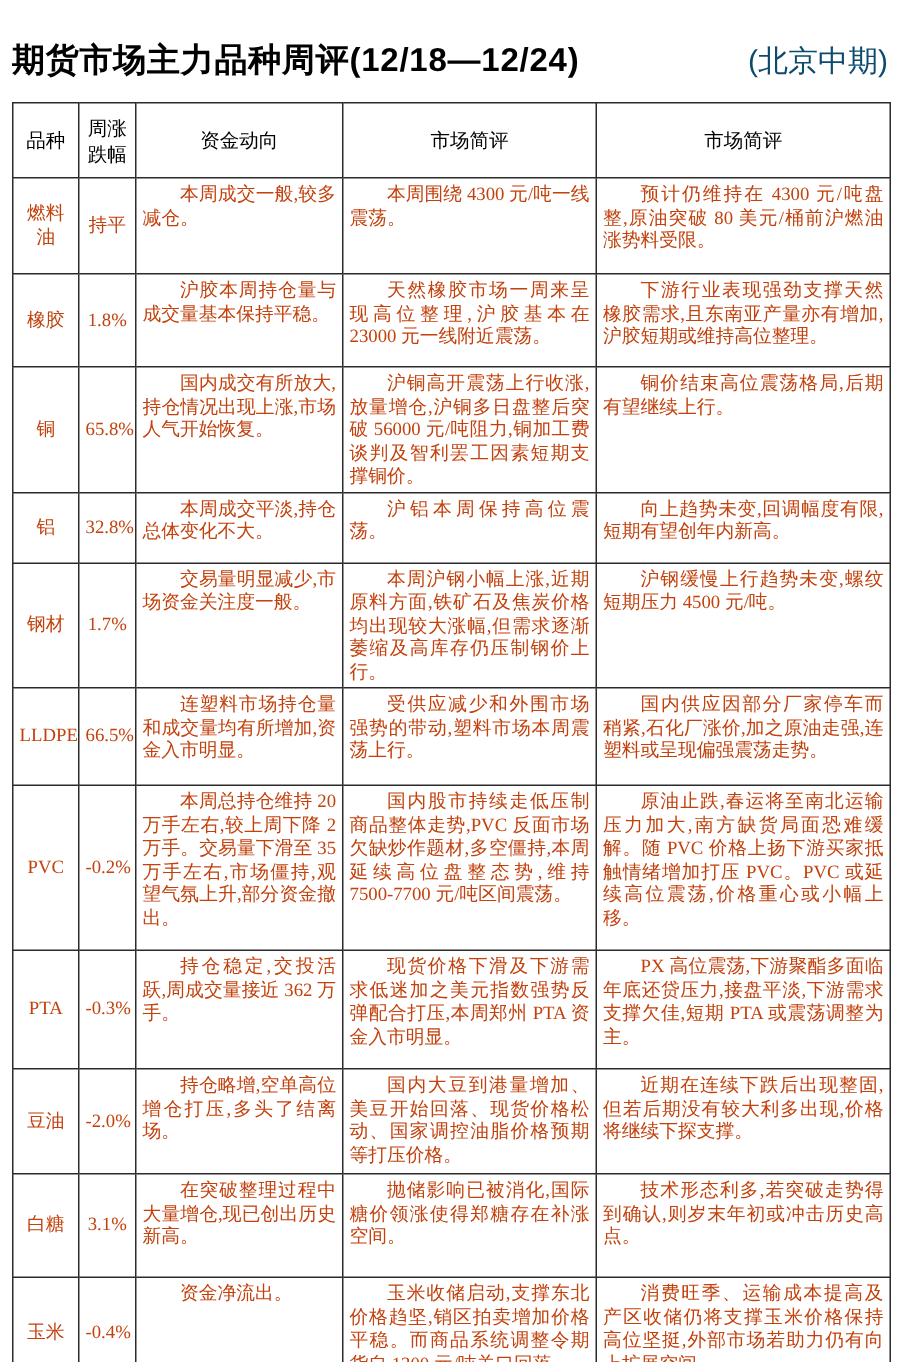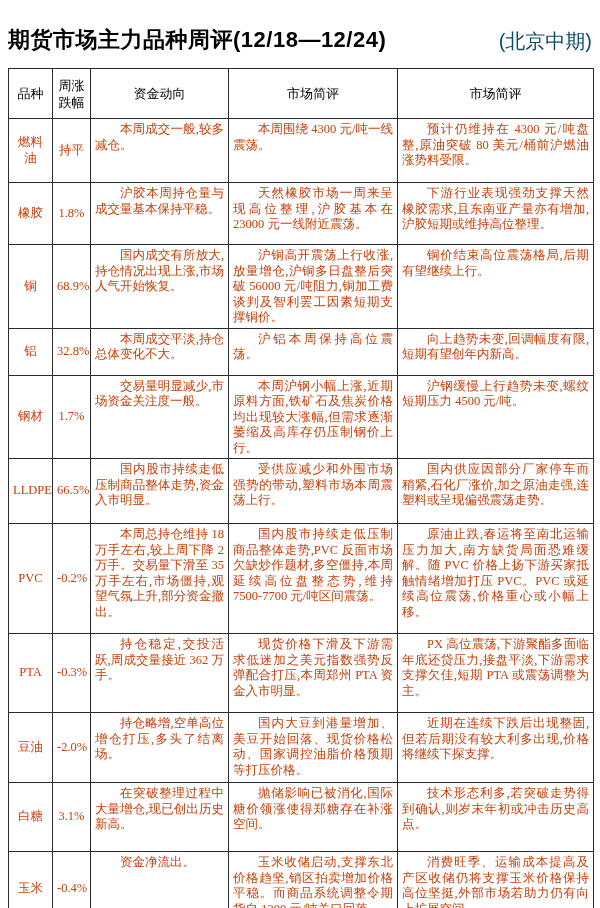--- a/index.html
+++ b/index.html
@@ -146,21 +146,21 @@
     </tr>
         <tr>
       <td class="cell-center">橡胶</td>
       <td class="cell-center">1.8%</td>
       <td class="cell-text">沪胶本周持仓量与成交量基本保持平稳。</td>
       <td class="cell-text">天然橡胶市场一周来呈现高位整理,沪胶基本在 23000 元一线附近震荡。</td>
       <td class="cell-text">下游行业表现强劲支撑天然橡胶需求,且东南亚产量亦有增加,沪胶短期或维持高位整理。</td>
     </tr>
         <tr>
       <td class="cell-center">铜</td>
-      <td class="cell-center">68.9%</td>
+      <td class="cell-center">65.8%</td>
       <td class="cell-text">国内成交有所放大,持仓情况出现上涨,市场人气开始恢复。</td>
       <td class="cell-text">沪铜高开震荡上行收涨,放量增仓,沪铜多日盘整后突破 56000 元/吨阻力,铜加工费谈判及智利罢工因素短期支撑铜价。</td>
       <td class="cell-text">铜价结束高位震荡格局,后期有望继续上行。</td>
     </tr>
         <tr>
       <td class="cell-center">铝</td>
       <td class="cell-center">32.8%</td>
       <td class="cell-text">本周成交平淡,持仓总体变化不大。</td>
       <td class="cell-text">沪铝本周保持高位震荡。</td>
       <td class="cell-text">向上趋势未变,回调幅度有限,短期有望创年内新高。</td>
@@ -168,28 +168,28 @@
         <tr>
       <td class="cell-center">钢材</td>
       <td class="cell-center">1.7%</td>
       <td class="cell-text">交易量明显减少,市场资金关注度一般。</td>
       <td class="cell-text">本周沪钢小幅上涨,近期原料方面,铁矿石及焦炭价格均出现较大涨幅,但需求逐渐萎缩及高库存仍压制钢价上行。</td>
       <td class="cell-text">沪钢缓慢上行趋势未变,螺纹短期压力 4500 元/吨。</td>
     </tr>
         <tr>
       <td class="cell-center">LLDPE</td>
       <td class="cell-center">66.5%</td>
-      <td class="cell-text">国内股市持续走低压制商品整体走势,资金入市明显。</td>
+      <td class="cell-text">连塑料市场持仓量和成交量均有所增加,资金入市明显。</td>
       <td class="cell-text">受供应减少和外围市场强势的带动,塑料市场本周震荡上行。</td>
       <td class="cell-text">国内供应因部分厂家停车而稍紧,石化厂涨价,加之原油走强,连塑料或呈现偏强震荡走势。</td>
     </tr>
         <tr>
       <td class="cell-center">PVC</td>
       <td class="cell-center">-0.2%</td>
-      <td class="cell-text">本周总持仓维持 18 万手左右,较上周下降 2 万手。交易量下滑至 35 万手左右,市场僵持,观望气氛上升,部分资金撤出。</td>
+      <td class="cell-text">本周总持仓维持 20 万手左右,较上周下降 2 万手。交易量下滑至 35 万手左右,市场僵持,观望气氛上升,部分资金撤出。</td>
       <td class="cell-text">国内股市持续走低压制商品整体走势,PVC 反面市场欠缺炒作题材,多空僵持,本周延续高位盘整态势,维持 7500-7700 元/吨区间震荡。</td>
       <td class="cell-text">原油止跌,春运将至南北运输压力加大,南方缺货局面恐难缓解。随 PVC 价格上扬下游买家抵触情绪增加打压 PVC。PVC 或延续高位震荡,价格重心或小幅上移。</td>
     </tr>
         <tr>
       <td class="cell-center">PTA</td>
       <td class="cell-center">-0.3%</td>
       <td class="cell-text">持仓稳定,交投活跃,周成交量接近 362 万手。</td>
       <td class="cell-text">现货价格下滑及下游需求低迷加之美元指数强势反弹配合打压,本周郑州 PTA 资金入市明显。</td>
       <td class="cell-text">PX 高位震荡,下游聚酯多面临年底还贷压力,接盘平淡,下游需求支撑欠佳,短期 PTA 或震荡调整为主。</td>
     </tr>

